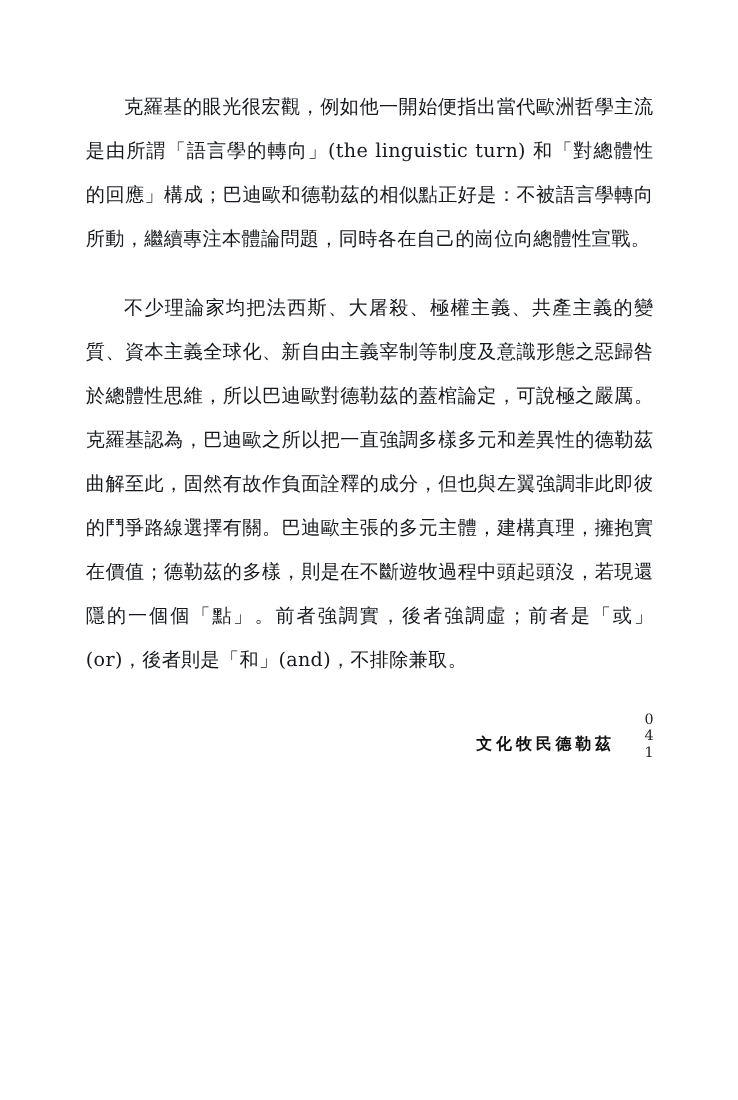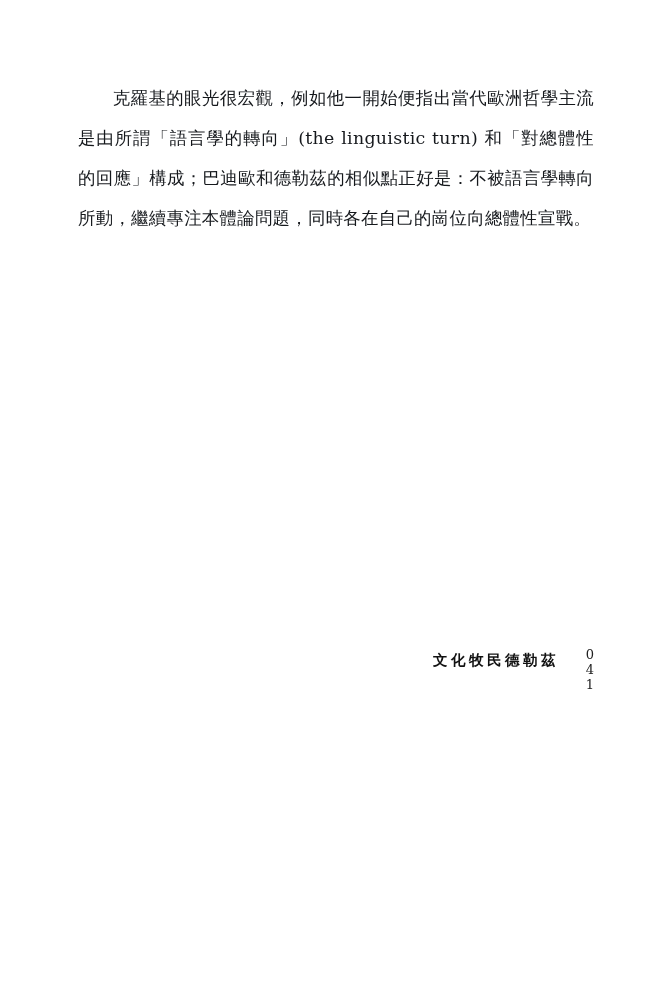--- a/index.html
+++ b/index.html
@@ -52,21 +52,21 @@
     position: absolute;
     left: 0;
     bottom: 44px;
     width: 671px;
     height: 60px;
   }
 
   .footer-title {
     position: absolute;
     right: 112px;
-    bottom: 22px;
+    bottom: 6px;
     font-size: 14.5px;
     font-weight: bold;
     letter-spacing: 3.5px;
     color: #111111;
     white-space: nowrap;
   }
 
   .page-number {
     position: absolute;
     right: 70px;
@@ -83,20 +83,21 @@
     display: block;
   }
 </style>
 </head>
 <body>
 
 <div class="page">
 
   <div class="body-text">
     <p class="para">克羅基的眼光很宏觀，例如他一開始便指出當代歐洲哲學主流是由所謂「語言學的轉向」(the linguistic turn) 和「對總體性的回應」構成；巴迪歐和德勒茲的相似點正好是：不被語言學轉向所動，繼續專注本體論問題，同時各在自己的崗位向總體性宣戰。</p>
+    <p class="para">不少理論家均把法西斯、大屠殺、極權主義、共產主義的變質、資本主義全球化、新自由主義宰制等制度及意識形態之惡歸咎於總體性思維，所以巴迪歐對德勒茲的蓋棺論定，可說極之嚴厲。克羅基認為，巴迪歐之所以把一直強調多樣多元和差異性的德勒茲曲解至此，固然有故作負面詮釋的成分，但也與左翼強調非此即彼的鬥爭路線選擇有關。巴迪歐主張的多元主體，建構真理，擁抱實在價值；德勒茲的多樣，則是在不斷遊牧過程中頭起頭沒，若現還隱的一個個「點」。前者強調實，後者強調虛；前者是「或」(or)，後者則是「和」(and)，不排除兼取。</p>
   </div>
 
   <div class="footer">
     <div class="footer-title">文化牧民德勒茲</div>
     <div class="page-number">
       <span>0</span>
       <span>4</span>
       <span>1</span>
     </div>
   </div>

